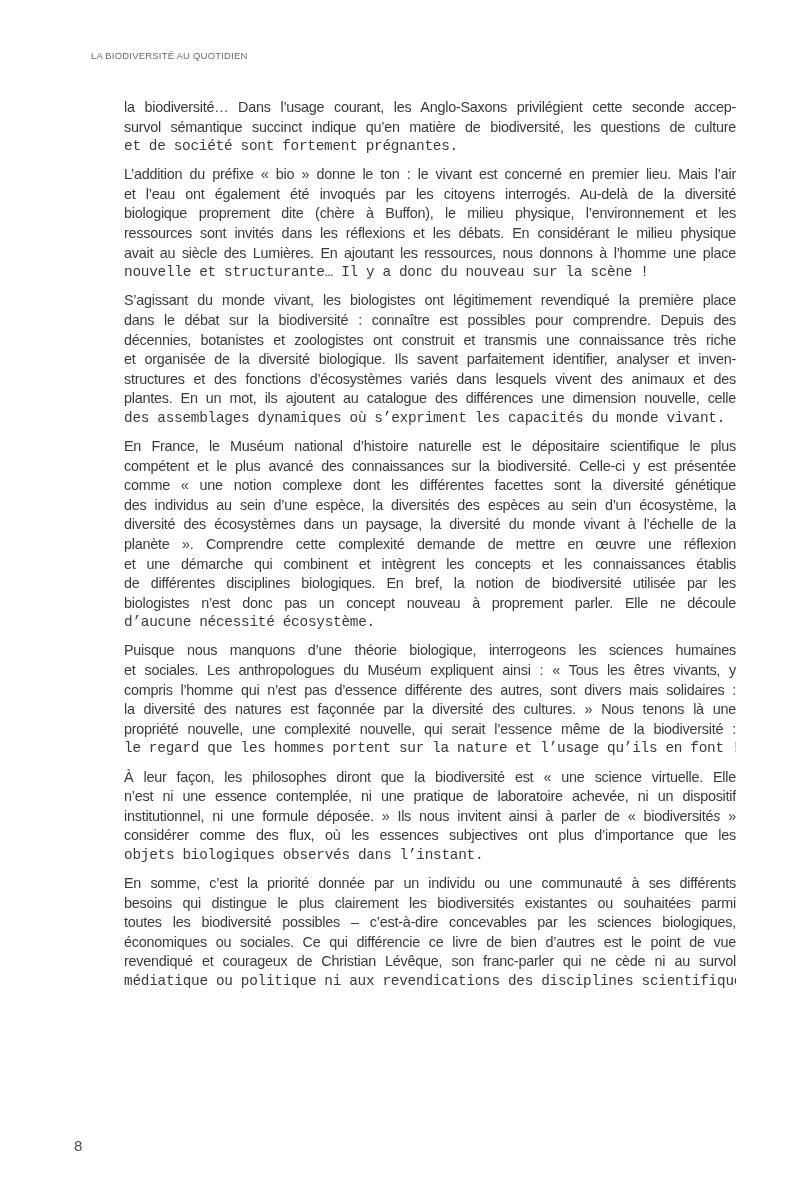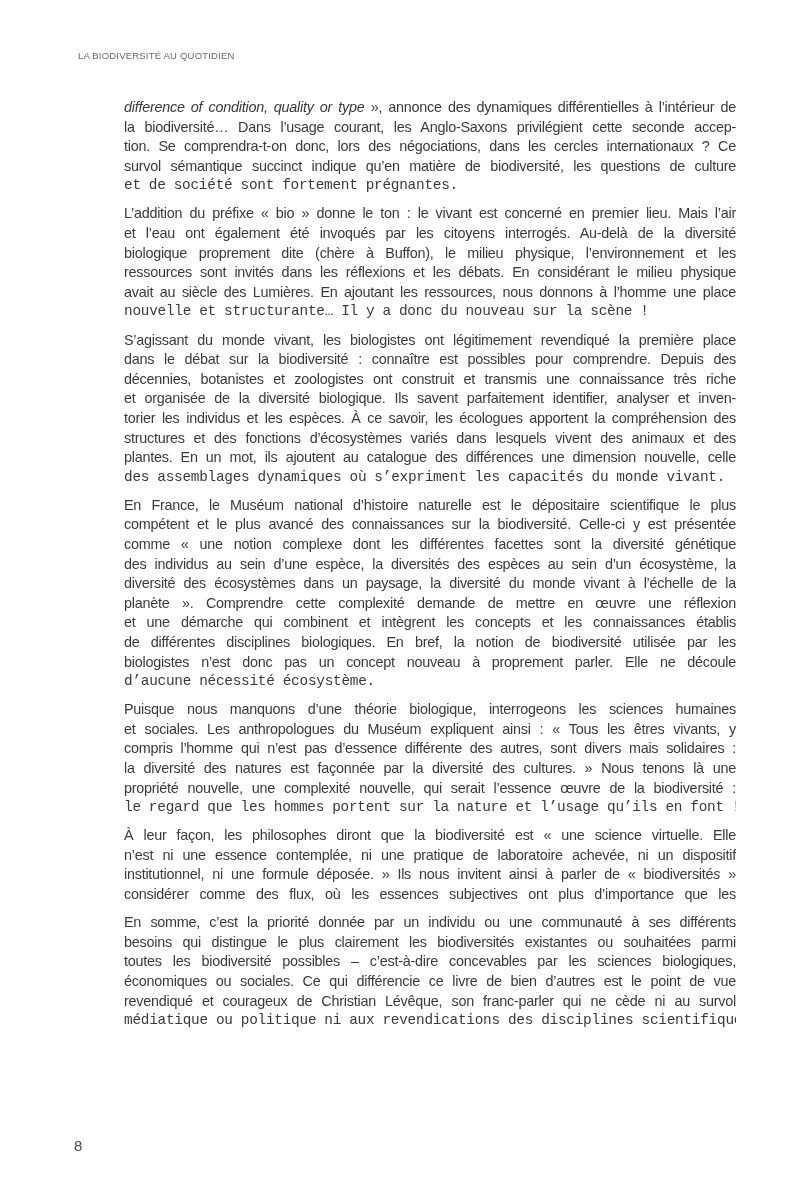--- a/index.html
+++ b/index.html
@@ -1,55 +1,52 @@
 <!DOCTYPE html>
 <html><head>
 <meta charset="utf-8">
 <style>
   html, body { margin: 0; padding: 0; background: #ffffff; }
   body { width: 800px; height: 1200px; position: relative; overflow: hidden;
          font-family: "Liberation Sans", "DejaVu Sans", sans-serif; color: #3a3a3a; }
-  .running-head { position: absolute; left: 62px; top: 50px; font-size: 9.5px;
+  .running-head { position: absolute; left: 75px; top: 50px; font-size: 9.5px;
                   letter-spacing: 0.2px; color: #6a6a6a; padding-left: 16px; }
   .body-text { position: absolute; left: 124px; top: 98px; width: 612px; }
   .para { margin: 0 0 8.5px 0; }
   .line { display: block; font-size: 14.4px; line-height: 19.6px; height: 19.6px;
           white-space: nowrap; text-align: justify; text-align-last: justify; overflow: hidden;
           letter-spacing: -0.25px; word-spacing: -0.3px; }
   .line.last { text-align-last: left; font-family: Liberation Mono, monospace; }
   .it { font-style: italic; }
   .page-number { position: absolute; left: 74px; top: 1137px; font-size: 15px; color: #4a4a4a; }
 </style>
 </head>
 <body>
 
 <div class="running-head">LA BIODIVERSITÉ AU QUOTIDIEN</div>
 
 <div class="body-text" id="body-text">
     <div class="para">
-      <span class="line"><span class="it">difference of condition, quality or type</span><span> », annonce des dynamiques différentielles à l’intérieur de</span></span>
       <span class="line"><span>la biodiversité… Dans l’usage courant, les Anglo-Saxons privilégient cette seconde accep-</span></span>
-      <span class="line"><span>tion. Se comprendra-t-on donc, lors des négociations, dans les cercles internationaux ? Ce</span></span>
       <span class="line"><span>survol sémantique succinct indique qu’en matière de biodiversité, les questions de culture</span></span>
       <span class="line last"><span>et de société sont fortement prégnantes.</span></span>
     </div>
     <div class="para">
       <span class="line"><span>L’addition du préfixe « bio » donne le ton : le vivant est concerné en premier lieu. Mais l’air</span></span>
       <span class="line"><span>et l’eau ont également été invoqués par les citoyens interrogés. Au-delà de la diversité</span></span>
       <span class="line"><span>biologique proprement dite (chère à Buffon), le milieu physique, l’environnement et les</span></span>
       <span class="line"><span>ressources sont invités dans les réflexions et les débats. En considérant le milieu physique</span></span>
       <span class="line"><span>avait au siècle des Lumières. En ajoutant les ressources, nous donnons à l’homme une place</span></span>
       <span class="line last"><span>nouvelle et structurante… Il y a donc du nouveau sur la scène !</span></span>
     </div>
     <div class="para">
       <span class="line"><span>S’agissant du monde vivant, les biologistes ont légitimement revendiqué la première place</span></span>
       <span class="line"><span>dans le débat sur la biodiversité : connaître est possibles pour comprendre. Depuis des</span></span>
       <span class="line"><span>décennies, botanistes et zoologistes ont construit et transmis une connaissance très riche</span></span>
       <span class="line"><span>et organisée de la diversité biologique. Ils savent parfaitement identifier, analyser et inven-</span></span>
-      <span class="line"><span>torier les individus et les espèces. À ce savoir, les écologues apportent la compréhension des</span></span>
       <span class="line"><span>structures et des fonctions d’écosystèmes variés dans lesquels vivent des animaux et des</span></span>
       <span class="line"><span>plantes. En un mot, ils ajoutent au catalogue des différences une dimension nouvelle, celle</span></span>
       <span class="line last"><span>des assemblages dynamiques où s’expriment les capacités du monde vivant.</span></span>
     </div>
     <div class="para">
       <span class="line"><span>En France, le Muséum national d’histoire naturelle est le dépositaire scientifique le plus</span></span>
       <span class="line"><span>compétent et le plus avancé des connaissances sur la biodiversité. Celle-ci y est présentée</span></span>
       <span class="line"><span>comme « une notion complexe dont les différentes facettes sont la diversité génétique</span></span>
       <span class="line"><span>des individus au sein d’une espèce, la diversités des espèces au sein d’un écosystème, la</span></span>
       <span class="line"><span>diversité des écosystèmes dans un paysage, la diversité du monde vivant à l’échelle de la</span></span>
@@ -57,28 +54,29 @@
       <span class="line"><span>et une démarche qui combinent et intègrent les concepts et les connaissances établis</span></span>
       <span class="line"><span>de différentes disciplines biologiques. En bref, la notion de biodiversité utilisée par les</span></span>
       <span class="line"><span>biologistes n’est donc pas un concept nouveau à proprement parler. Elle ne découle</span></span>
       <span class="line last"><span>d’aucune nécessité écosystème.</span></span>
     </div>
     <div class="para">
       <span class="line"><span>Puisque nous manquons d’une théorie biologique, interrogeons les sciences humaines</span></span>
       <span class="line"><span>et sociales. Les anthropologues du Muséum expliquent ainsi : « Tous les êtres vivants, y</span></span>
       <span class="line"><span>compris l’homme qui n’est pas d’essence différente des autres, sont divers mais solidaires :</span></span>
       <span class="line"><span>la diversité des natures est façonnée par la diversité des cultures. » Nous tenons là une</span></span>
-      <span class="line"><span>propriété nouvelle, une complexité nouvelle, qui serait l’essence œuvre de la biodiversité :</span></span>
+      <span class="line"><span>propriété nouvelle, une complexité nouvelle, qui serait l’essence même de la biodiversité :</span></span>
       <span class="line last"><span>le regard que les hommes portent sur la nature et l’usage qu’ils en font !</span></span>
     </div>
     <div class="para">
       <span class="line"><span>À leur façon, les philosophes diront que la biodiversité est « une science virtuelle. Elle</span></span>
       <span class="line"><span>n’est ni une essence contemplée, ni une pratique de laboratoire achevée, ni un dispositif</span></span>
       <span class="line"><span>institutionnel, ni une formule déposée. » Ils nous invitent ainsi à parler de « biodiversité</span><span class="it">s</span><span> »</span></span>
       <span class="line"><span>considérer comme des flux, où les essences subjectives ont plus d’importance que les</span></span>
+      <span class="line last"><span>objets biologiques observés dans l’instant.</span></span>
     </div>
     <div class="para">
       <span class="line"><span>En somme, c’est la priorité donnée par un individu ou une communauté à ses différents</span></span>
       <span class="line"><span>besoins qui distingue le plus clairement les biodiversités existantes ou souhaitées parmi</span></span>
       <span class="line"><span>toutes les biodiversité possibles – c’est-à-dire concevables par les sciences biologiques,</span></span>
       <span class="line"><span>économiques ou sociales. Ce qui différencie ce livre de bien d’autres est le point de vue</span></span>
       <span class="line"><span>revendiqué et courageux de Christian Lévêque, son franc-parler qui ne cède ni au survol</span></span>
       <span class="line last"><span>médiatique ou politique ni aux revendications des disciplines scientifiques.</span></span>
     </div>
   </div>

